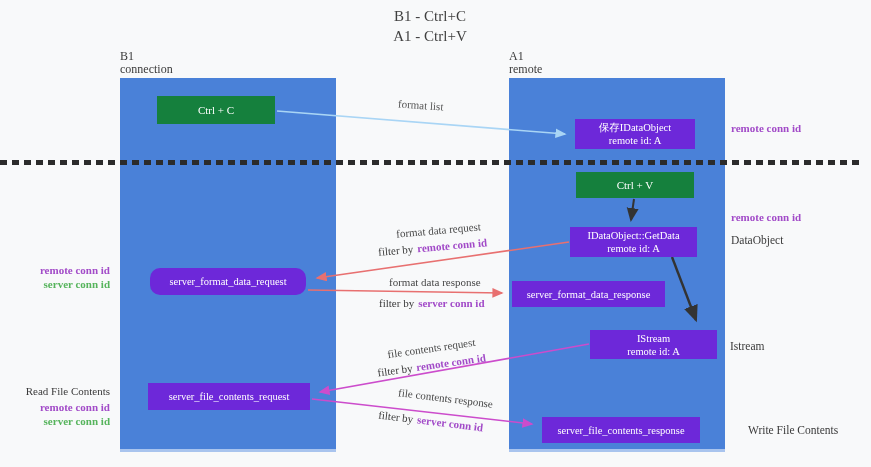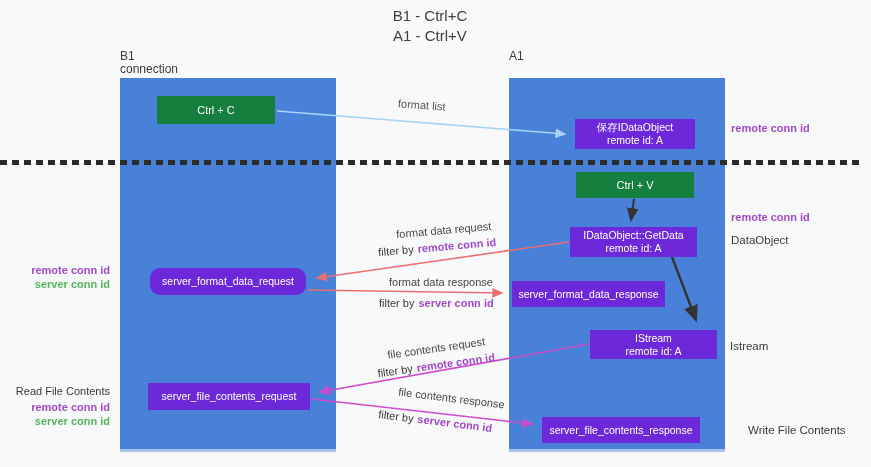--- a/index.html
+++ b/index.html
@@ -1,20 +1,20 @@
 <!DOCTYPE html>
 <html><head>
 <meta charset="utf-8">
 <style>
   * { margin:0; padding:0; box-sizing:border-box; }
   html,body { background:#f8f9fa; }
   .canvas {
     position:relative; width:860px; height:467px;
     background:#f8f9fa; overflow:hidden;
-    font-family:Liberation Sans, sans-serif; color:#3c3c3c;
+    font-family:Liberation Serif, serif; color:#3c3c3c;
   }
   .abs { position:absolute; }
   .title { top:6px; left:0; width:100%; text-align:center; font-size:15px; line-height:20px; color:#3f3f3f; }
   .lane-header { font-size:12px; line-height:13px; text-align:left; color:#3a3a3a; }
   .lane { background:#4a81d8; border-bottom:3px solid #a9c4ee; }
   .dashed {
     left:0; top:160px; width:871px; height:5px;
     background:repeating-linear-gradient(90deg,#2b2b2b 0 7px,rgba(0,0,0,0) 7px 12px);
   }
   .box {
@@ -45,20 +45,21 @@
     <div>B1 - Ctrl+C</div>
     <div>A1 - Ctrl+V</div>
   </div>
 
   <div class="abs lane-header" style="left:120px; top:50px; width:216px;">
     <div>B1</div>
     <div>connection</div>
   </div>
   <div class="abs lane-header" style="left:509px; top:50px; width:216px;">
     <div>A1</div>
+    <div>remote</div>
   </div>
 
   <div class="abs lane" style="left:120px; top:78px; width:216px; height:374px;"></div>
   <div class="abs lane" style="left:509px; top:78px; width:216px; height:374px;"></div>
 
   <div class="abs dashed"></div>
 
   <svg class="abs arrows" width="871" height="467" viewBox="0 0 871 467">
     <defs>
       <marker id="mBlue" markerWidth="9" markerHeight="8" refX="6" refY="3" orient="auto">

